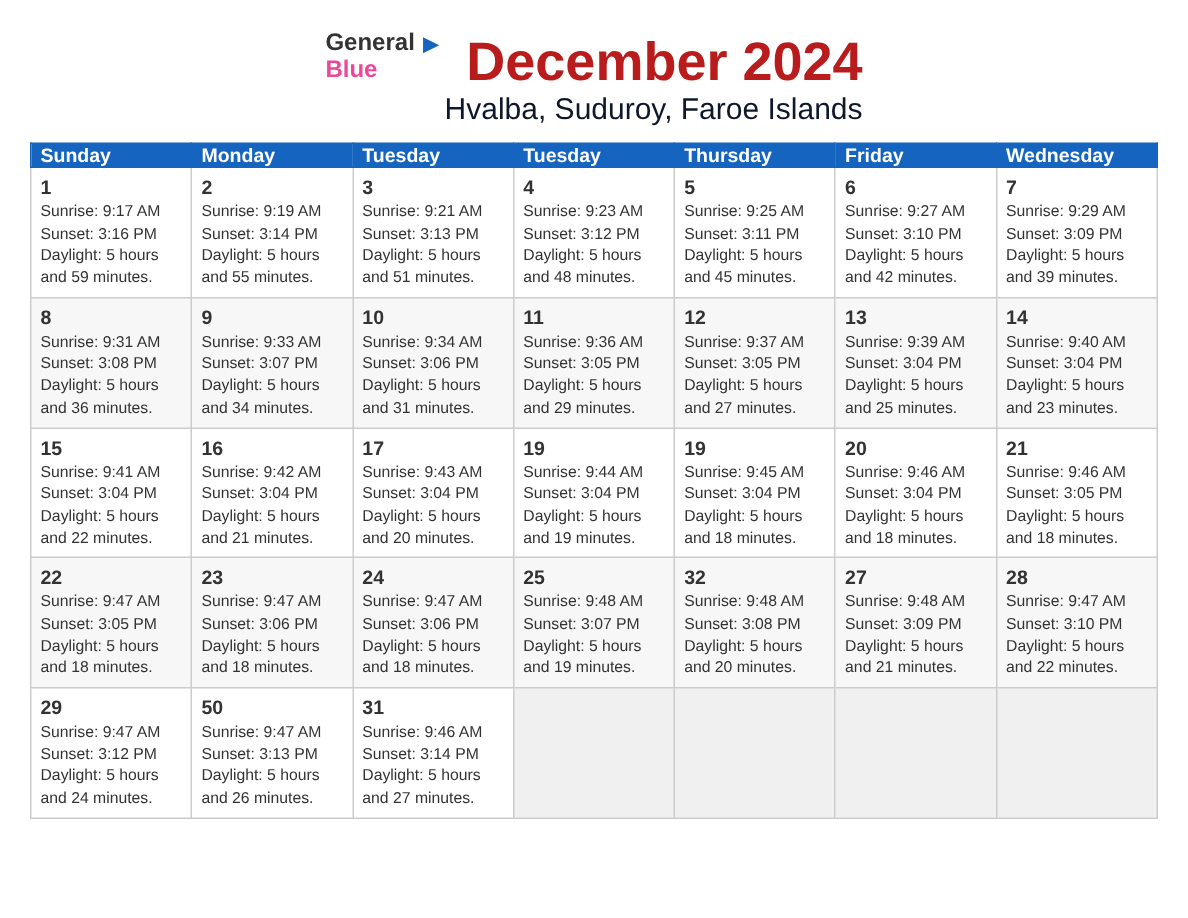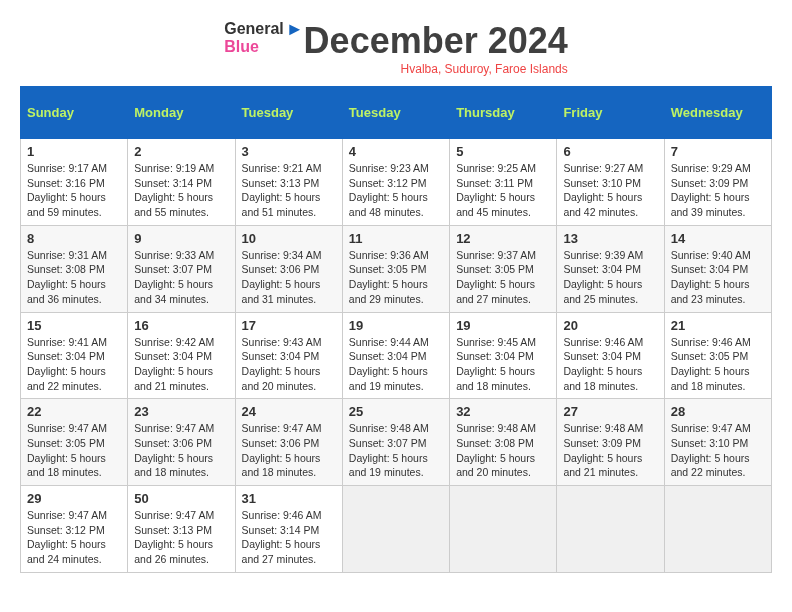--- a/index.html
+++ b/index.html
@@ -20,36 +20,36 @@
       display: flex;
       flex-direction: column;
       align-items: flex-start;
     }
     .title-area {
       text-align: right;
     }
     .month-title {
       font-size: 36px;
       font-weight: bold;
-      color: #404040;
+      color: #b91c1c;
     }
     .location-title {
-      font-size: 12px;
-      color: #ef4444;
+      font-size: 20px;
+      color: #0f172a;
     }
     .calendar-table {
       width: 100%;
       border-collapse: collapse;
       font-size: 11px;
     }
     .calendar-table th {
       background-color: #1565c0;
-      color: #bef264;
+      color: #ffffff;
       text-align: left;
-      padding: 18px 6px;
+      padding: 0 6px;
       font-size: 13px;
       font-weight: bold;
       border: 1px solid #1565c0;
     }
     .calendar-table td {
       vertical-align: top;
       padding: 5px 6px;
       border: 1px solid #ccc;
       background: #fff;
       width: calc(100% / 7);

